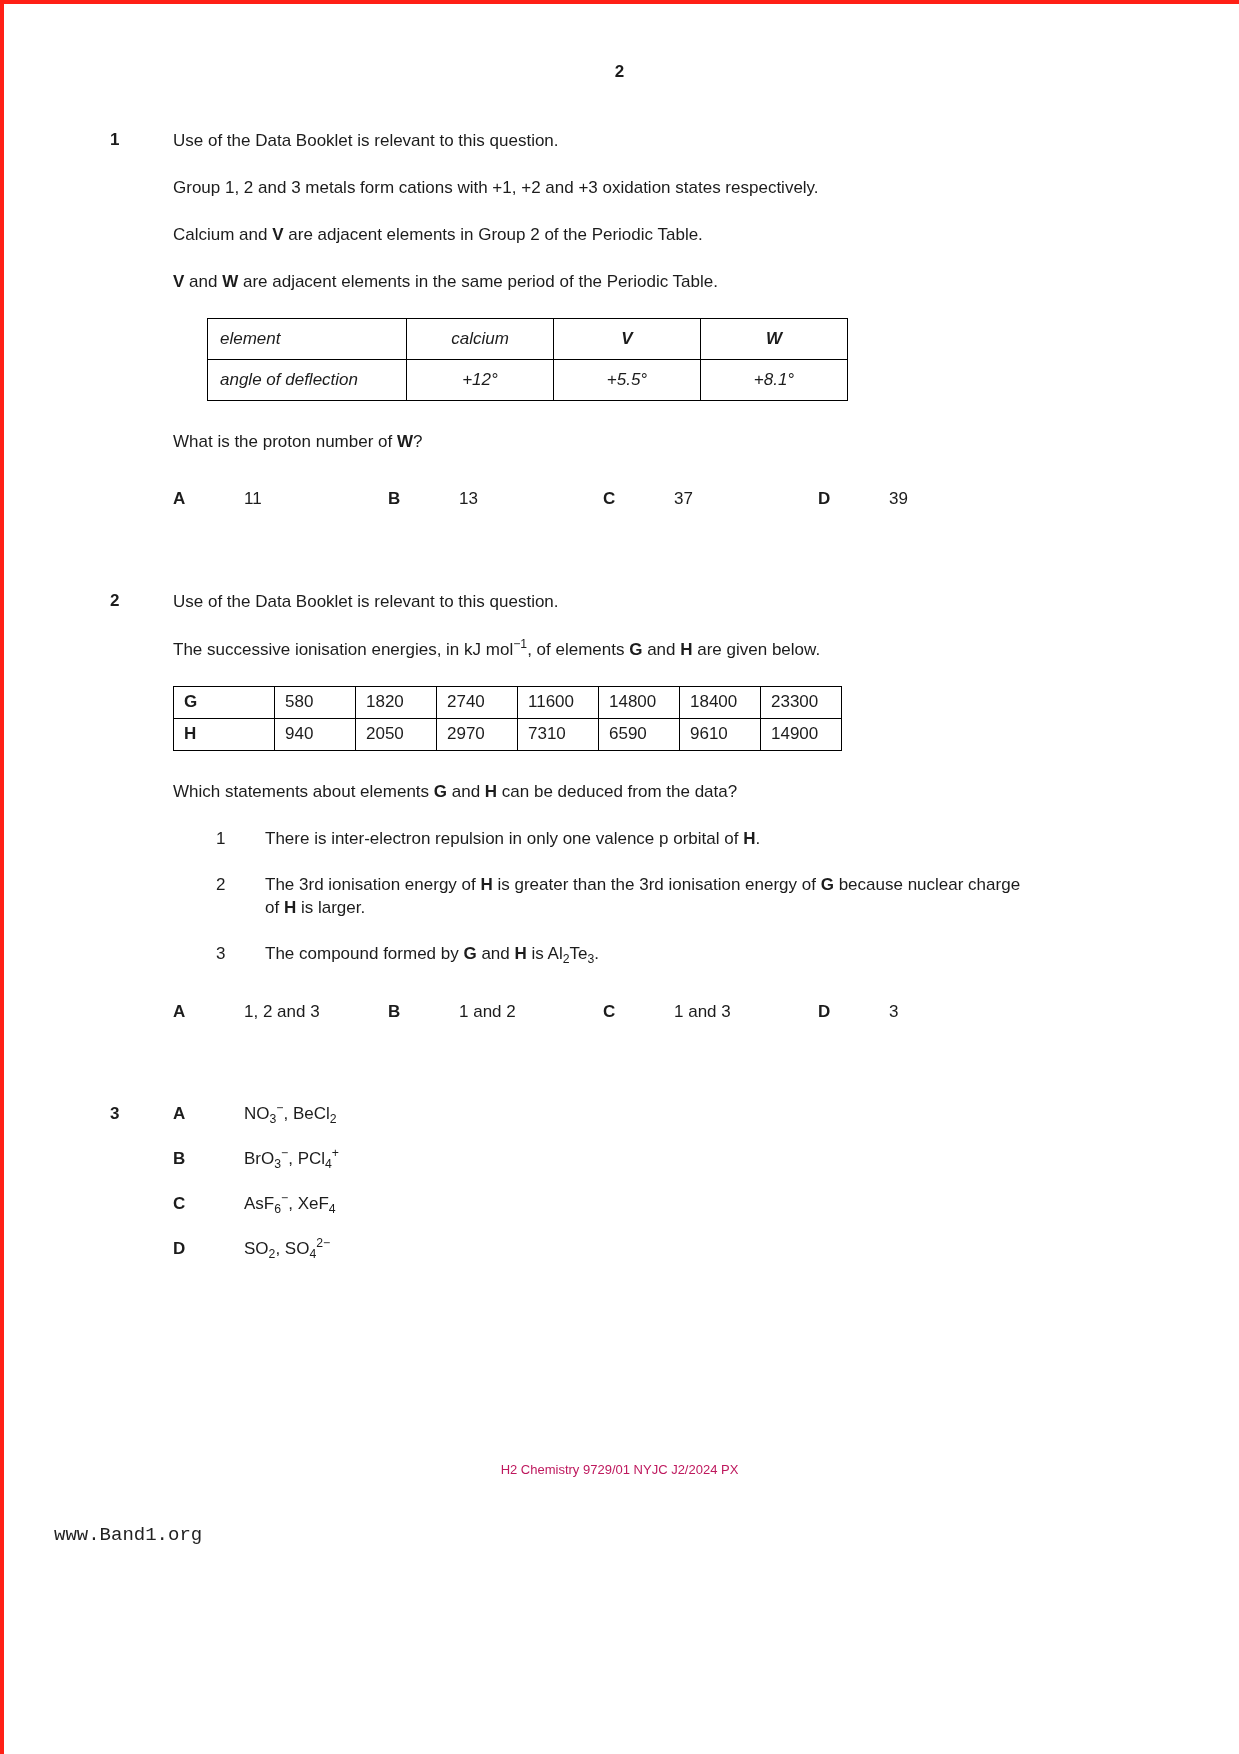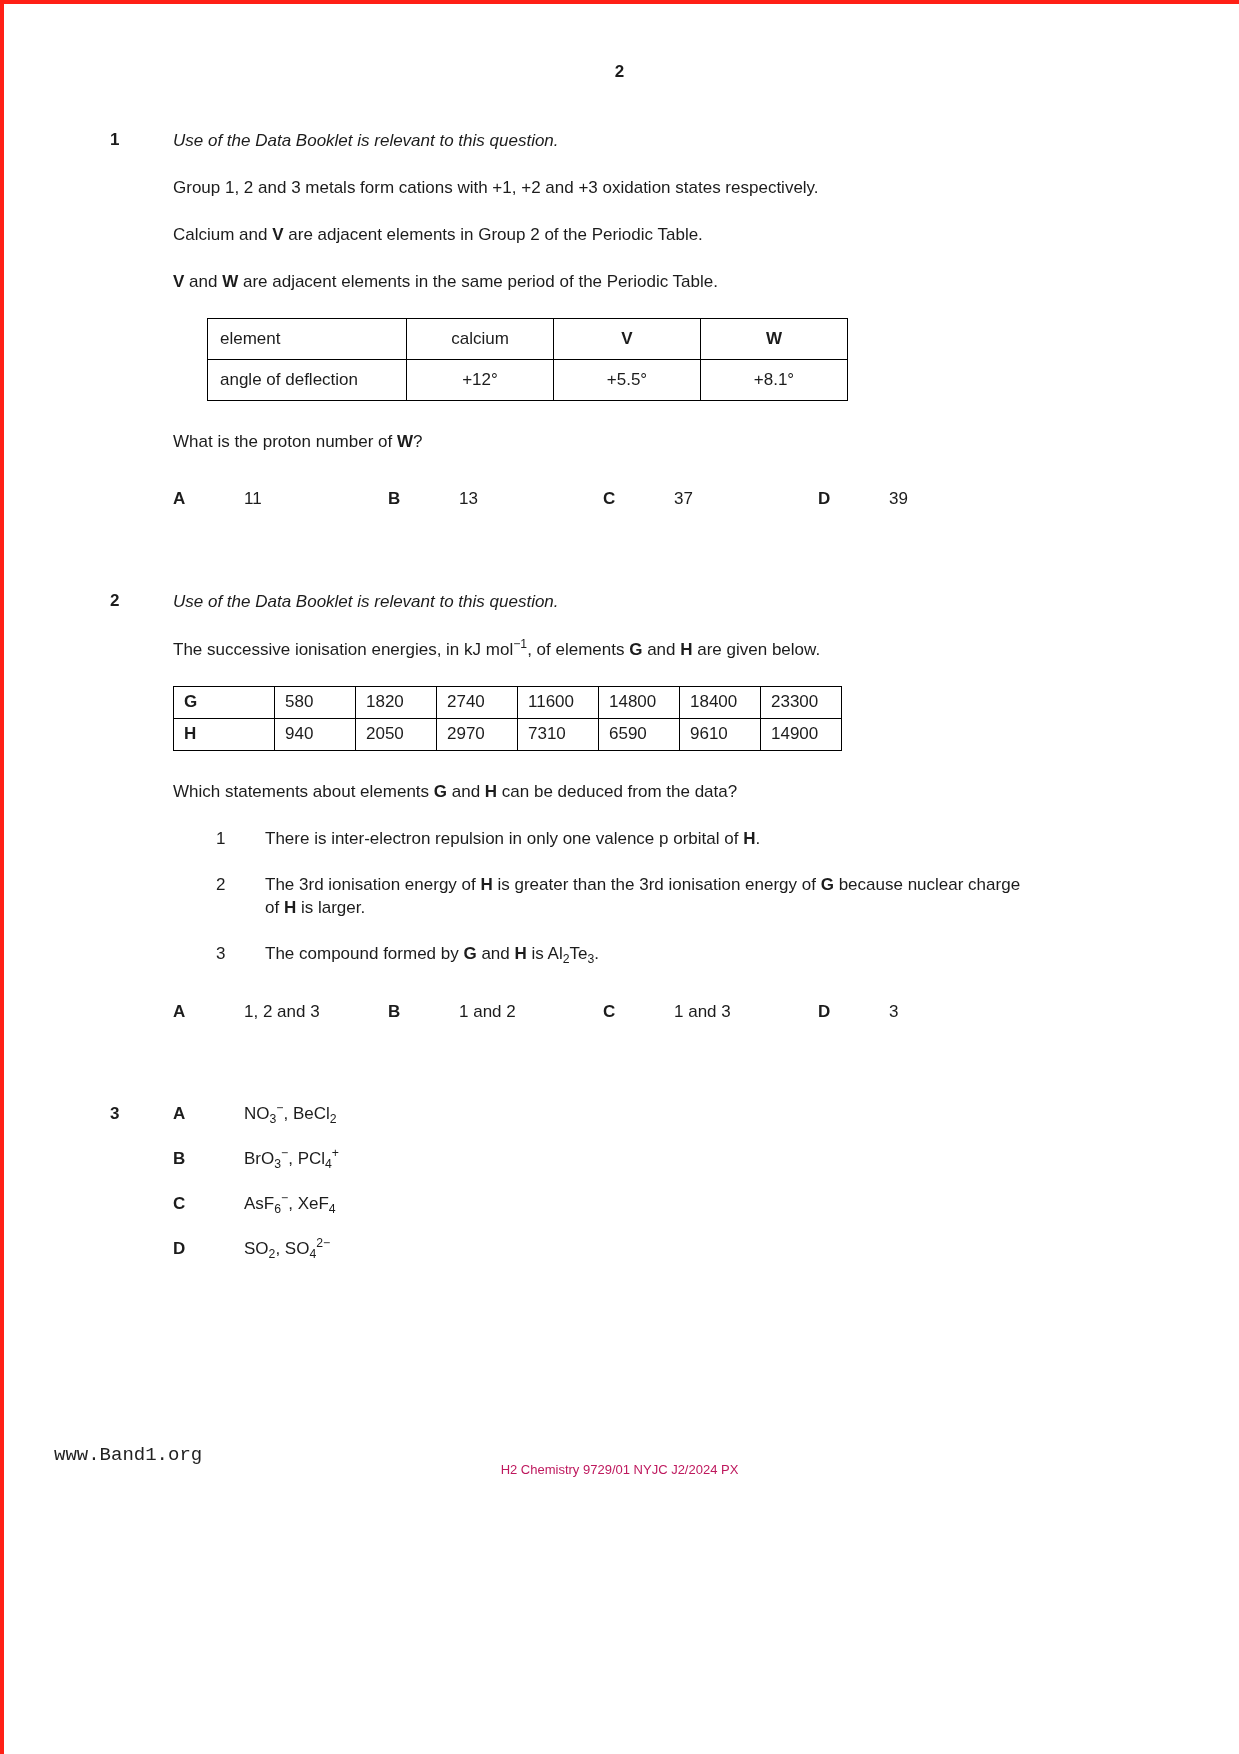--- a/index.html
+++ b/index.html
@@ -35,27 +35,28 @@
     display: flex;
     margin-bottom: 82px;
   }
   .qnum {
     width: 63px;
     flex-shrink: 0;
     font-weight: bold;
   }
   .qbody { flex: 1; min-width: 0; }
   .qbody p { margin: 0 0 25px 0; line-height: 1.3; }
-  .italic { font-style: italic; }
+  .italic { }
   sub, sup { font-size: 72%; line-height: 0; }
 
   
   table.t1 {
     border-collapse: collapse;
     margin: 20px 0 30px 34px;
+    font-style: italic;
   }
   table.t1 td {
     border: 1.5px solid #000;
     height: 40px;
     text-align: center;
     padding: 0 10px;
   }
   table.t1 td.c0 { width: 176px; text-align: left; padding-left: 12px; }
   table.t1 td.cv { width: 126px; margin-left: 24px; }
   td.bold { font-weight: bold; }
@@ -99,21 +100,21 @@
     position: absolute;
     left: 0; right: 0;
     top: 1462px;
     text-align: center;
     font-size: 13px;
     color: #be185d;
   }
   .site-watermark {
     position: absolute;
     left: 54px;
-    top: 1444px;
+    top: 1524px;
     font-family: "Liberation Mono", "DejaVu Sans Mono", monospace;
     font-size: 19px;
     color: #222222;
   }
 </style>
 </head>
 <body>
 
 <div class="red-top"></div>
 <div class="red-left"></div>

